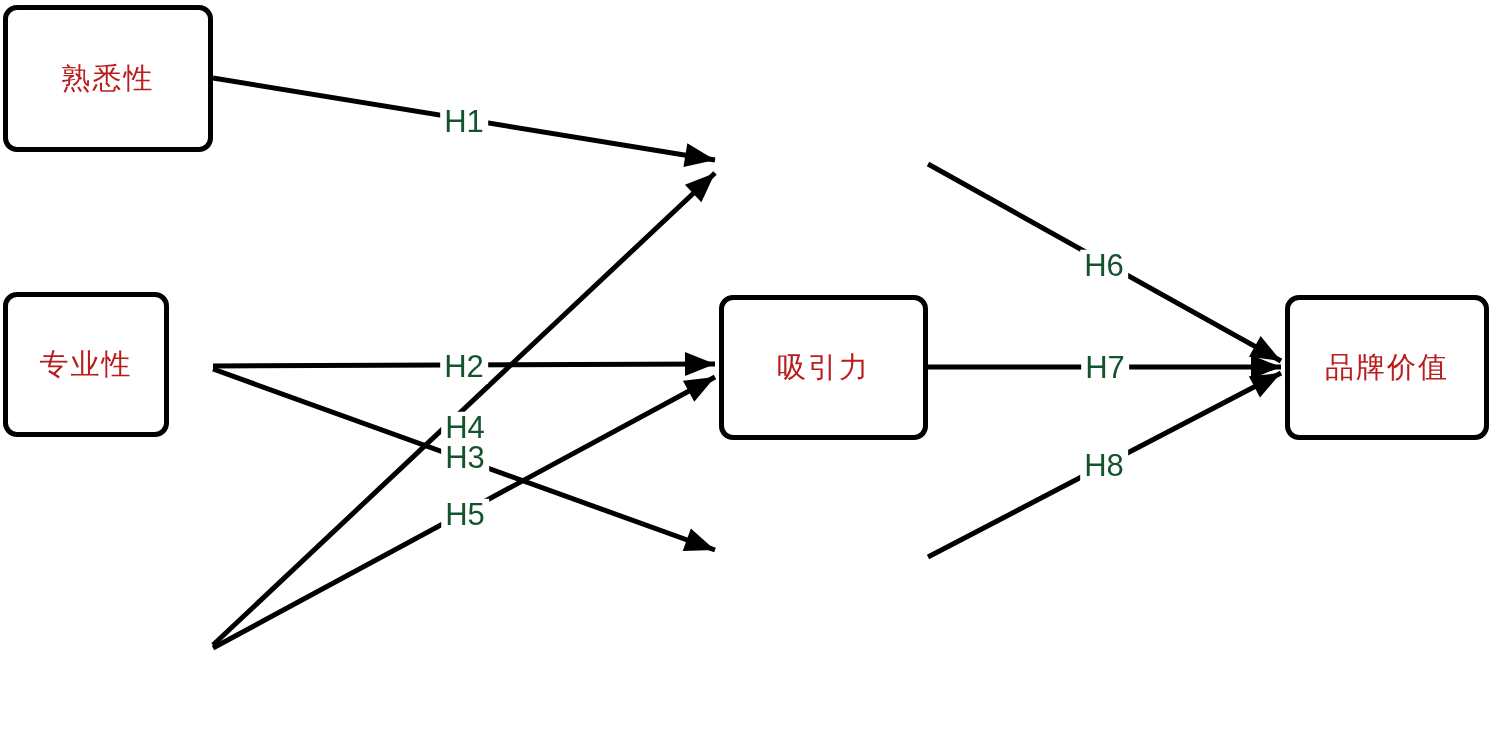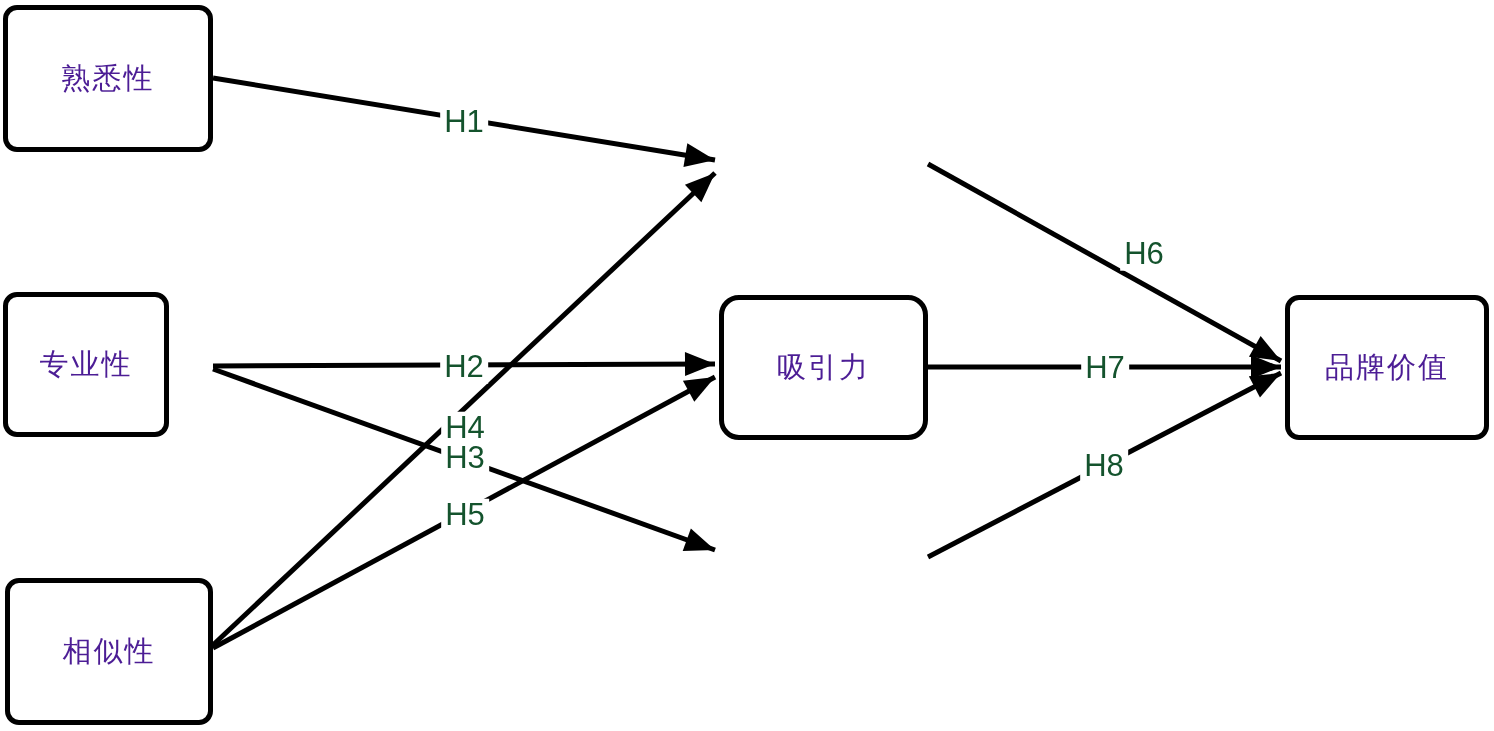--- a/index.html
+++ b/index.html
@@ -31,21 +31,21 @@
     position: absolute;
     box-sizing: border-box;
     border: 5px solid #000000;
     border-radius: 14px;
     background: #ffffff;
     display: flex;
     align-items: center;
     justify-content: center;
     font-size: 29px;
     letter-spacing: 2px;
-    color: #4c1d95;
+    color: #b91c1c;
     z-index: 2;
   }
   .edge-label {
     position: absolute;
     transform: translate(-50%, -50%);
     background: #ffffff;
     padding: 0 4px;
     font-size: 31px;
     line-height: 1.05;
     color: #14532d;
@@ -73,31 +73,28 @@
         <line x1="928" y1="367" x2="1281" y2="367" class="edge-line" marker-end="url(#arrowhead)"></line>
         <line x1="928" y1="557" x2="1281" y2="373" class="edge-line" marker-end="url(#arrowhead)"></line>
       </g>
   </svg>
 
 <div class="edge-label" style="left: 464px; top: 122px;">H1</div>
     <div class="edge-label" style="left: 464px; top: 367px;">H2</div>
     <div class="edge-label" style="left: 465px; top: 458px;">H3</div>
     <div class="edge-label" style="left: 465px; top: 389px; margin-top: 39px;">H4</div>
     <div class="edge-label" style="left: 465px; top: 515px;">H5</div>
-    <div class="edge-label" style="left: 1104px; top: 254px; margin-left: 40px;">H6</div>
+    <div class="edge-label" style="left: 1104px; top: 266px;">H6</div>
     <div class="edge-label" style="left: 1105px; top: 368px;">H7</div>
     <div class="edge-label" style="left: 1104px; top: 466px;">H8</div>
     <div class="node" style="left: 3px; top: 5px; width: 210px; height: 147px;">
       <span>熟悉性</span>
     </div>
     <div class="node" style="left: 3px; top: 292px; width: 166px; height: 145px;">
       <span>专业性</span>
     </div>
-    <div class="node" style="left: 5px; top: 578px; width: 208px; height: 147px;">
-      <span>相似性</span>
-    </div>
-    <div class="node" style="left: 719px; top: 295px; width: 209px; height: 145px; border-radius: 20px;">
+    <div class="node" style="left: 719px; top: 295px; width: 209px; height: 145px;">
       <span>吸引力</span>
     </div>
     <div class="node" style="left: 1285px; top: 295px; width: 204px; height: 145px; text-align: right;">
       <span>品牌价值</span>
     </div>
   </div>
 
 </body></html>

